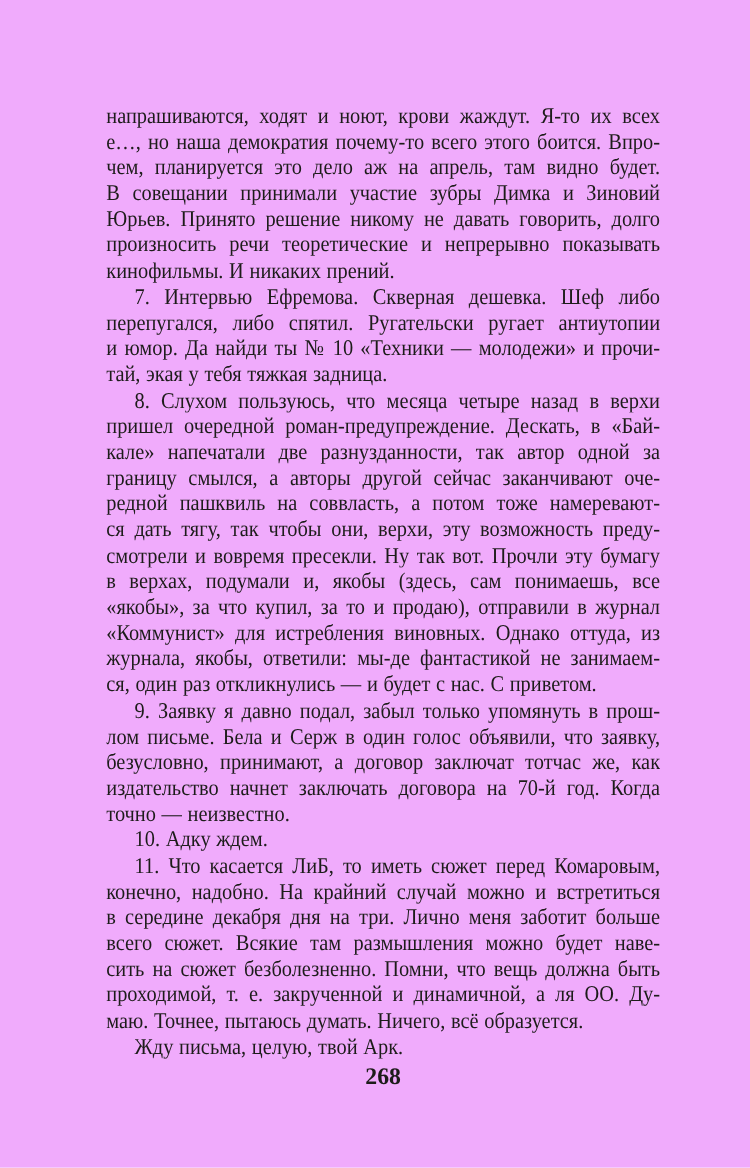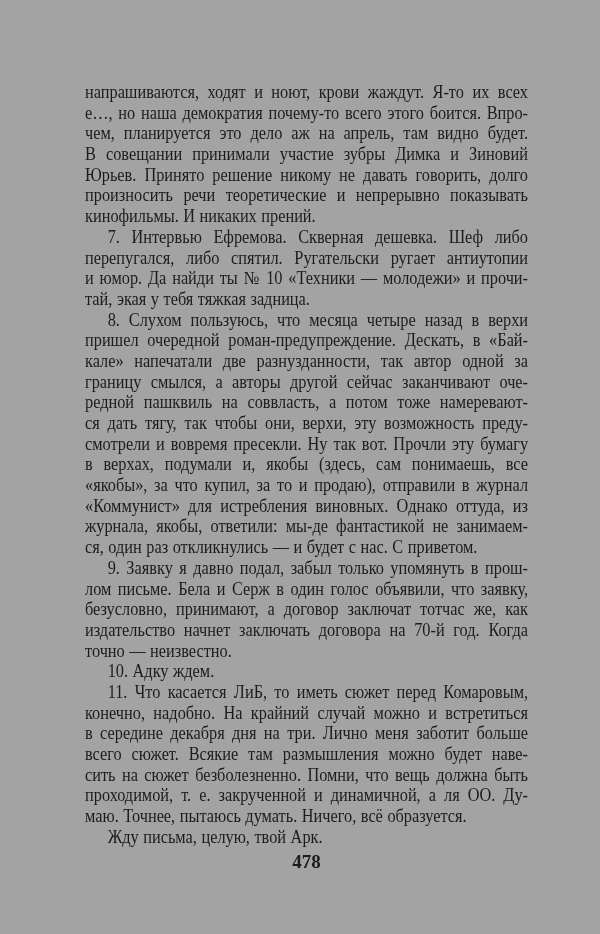--- a/index.html
+++ b/index.html
@@ -52,21 +52,21 @@
     width: 443px;
     text-align: center;
     font-size: 19px;
     font-weight: bold;
     color: #1d1c1a;
   }
 </style>
 </head>
 <body>
 
-<div class="page" style="background: #a3a3a3;">
+<div class="page" style="background: #f0abfc;">
   <div class="text-block" style="color: rgb(29, 28, 26);">
       <div class="paragraph">
         <div class="line">напрашиваются, ходят и ноют, крови жаждут. Я-то их всех</div>
         <div class="line">е…, но наша демократия почему-то всего этого боится. Впро-</div>
         <div class="line">чем, планируется это дело аж на апрель, там видно будет.</div>
         <div class="line">В совещании принимали участие зубры Димка и Зиновий</div>
         <div class="line">Юрьев. Принято решение никому не давать говорить, долго</div>
         <div class="line">произносить речи теоретические и непрерывно показывать</div>
         <div class="line last">кинофильмы. И никаких прений.</div>
       </div>
@@ -106,14 +106,14 @@
         <div class="line">в середине декабря дня на три. Лично меня заботит больше</div>
         <div class="line">всего сюжет. Всякие там размышления можно будет наве-</div>
         <div class="line">сить на сюжет безболезненно. Помни, что вещь должна быть</div>
         <div class="line">проходимой, т. е. закрученной и динамичной, а ля ОО. Ду-</div>
         <div class="line last">маю. Точнее, пытаюсь думать. Ничего, всё образуется.</div>
       </div>
       <div class="paragraph">
         <div class="line indent last">Жду письма, целую, твой Арк.</div>
       </div>
     </div>
-  <div class="page-number" style="color: rgb(29, 28, 26);">478</div>
+  <div class="page-number" style="color: rgb(29, 28, 26);">268</div>
 </div>
 
 </body></html>

